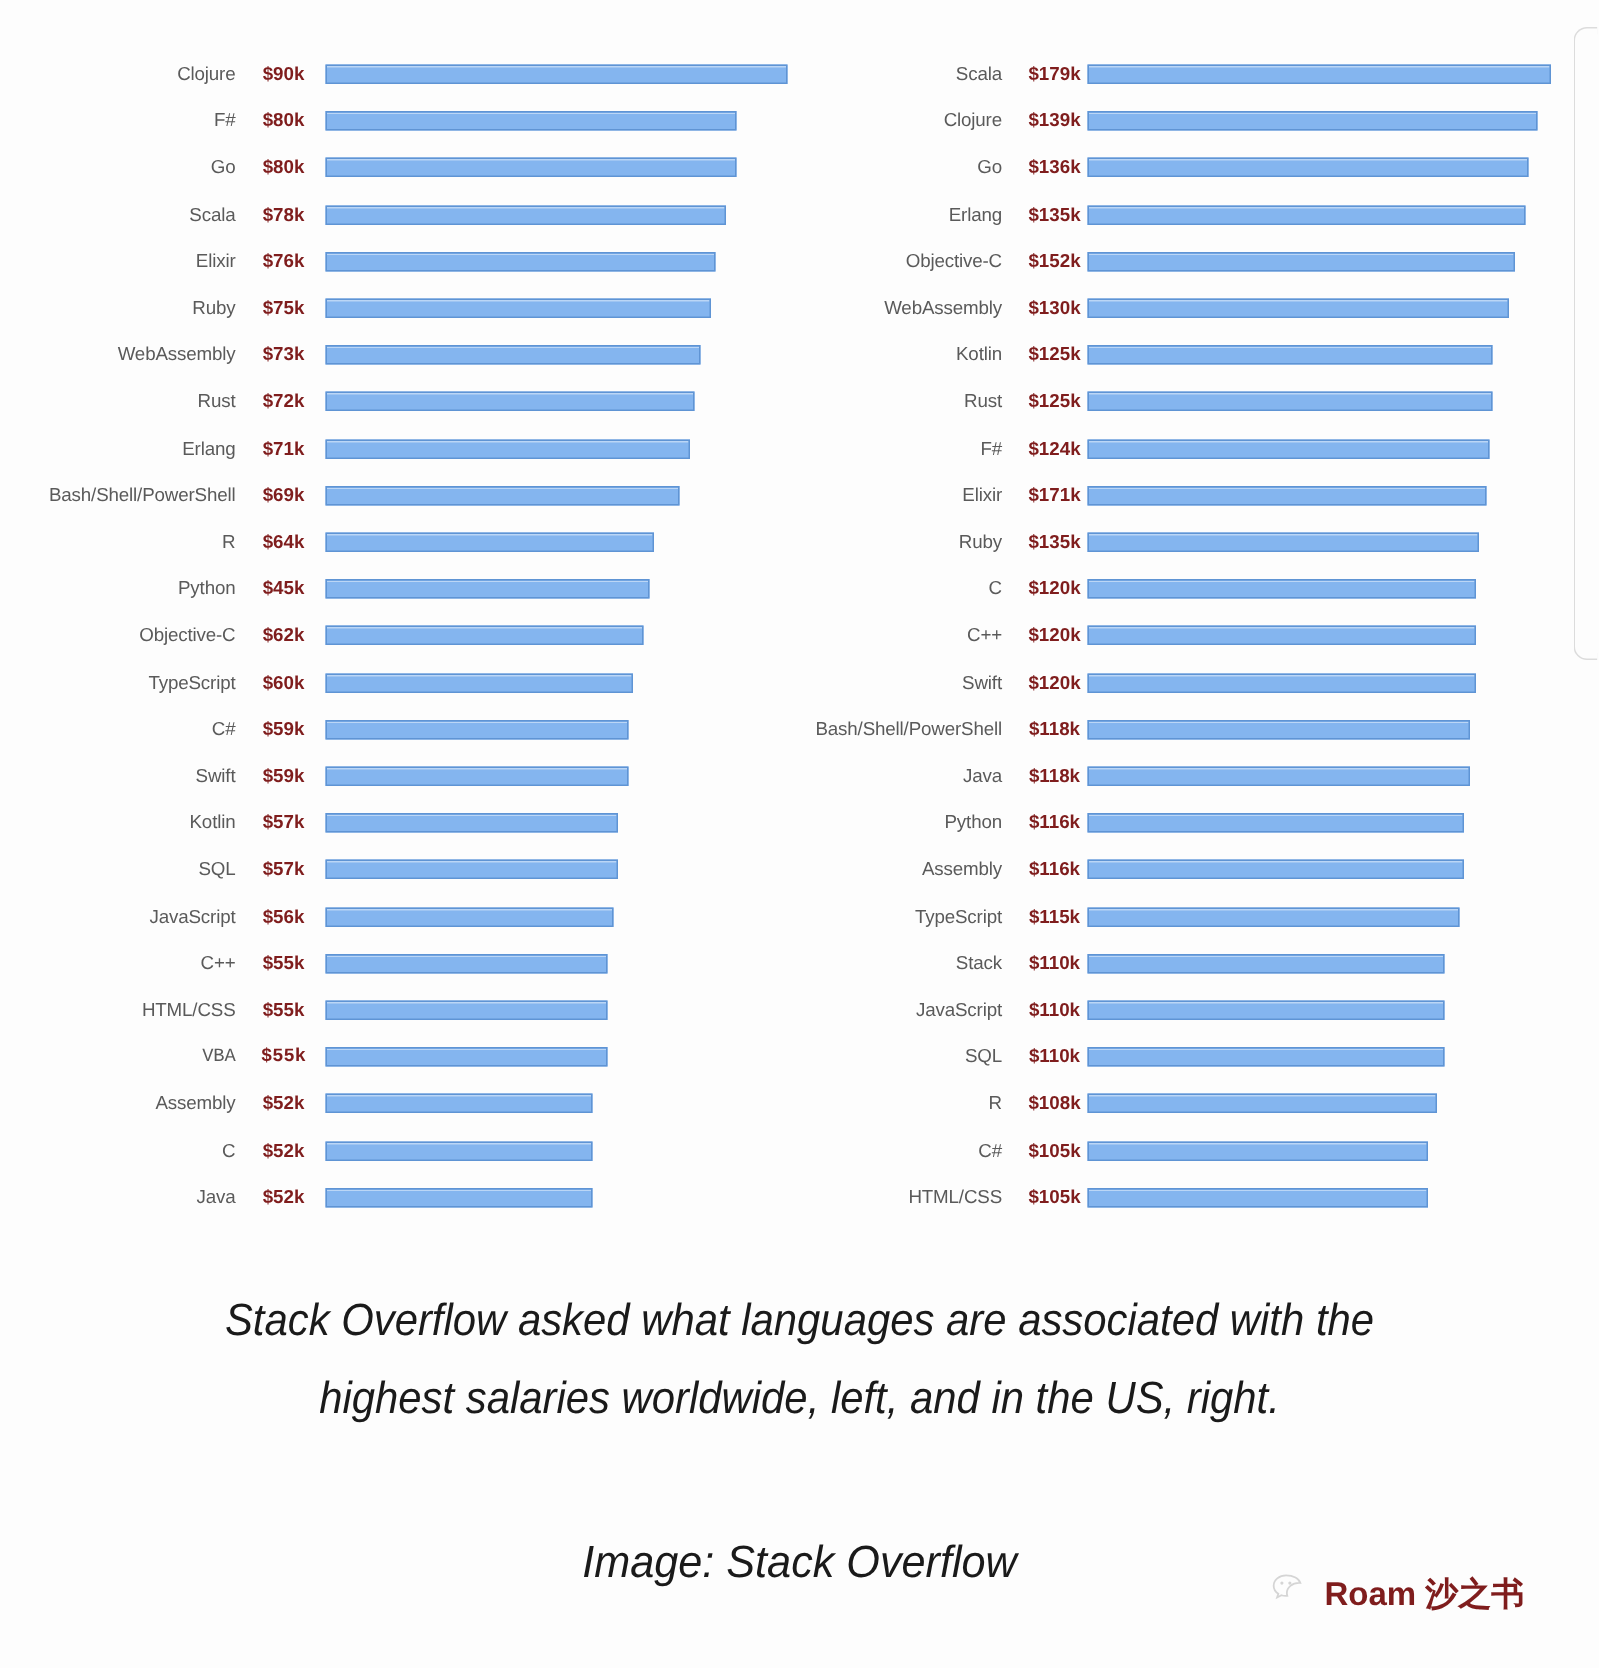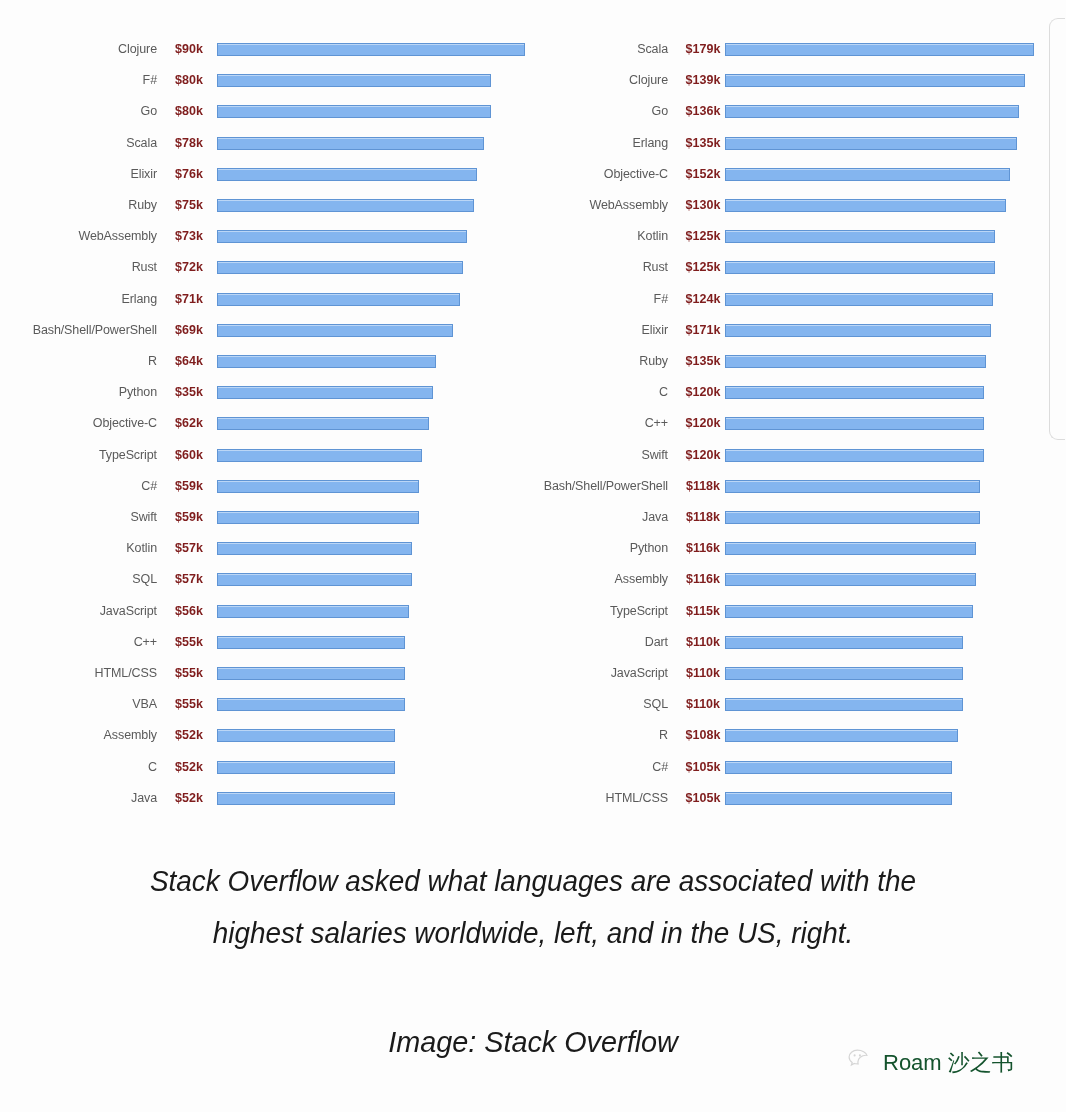--- a/index.html
+++ b/index.html
@@ -124,21 +124,21 @@
     position: absolute;
     left: 848px;
     top: 1048px;
     display: flex;
     align-items: center;
     gap: 9px;
     color: #d2d2d2;
     font-size: 22px;
     white-space: nowrap;
   }
-  #wechat-badge .badge-text { color: #14532d; }
+  #wechat-badge .badge-text { color: #7f1d1d; font-weight: bold; }
 </style>
 </head>
 <body>
 
 <div id="figure">
 
   <div class="panel left" id="panel-left">
       <div class="row" style="top: 39px;">
         <div class="lang-label">Clojure</div>
         <div class="value-label">$90k</div>
@@ -211,21 +211,21 @@
       </div>
       <div class="row" style="top: 351px;">
         <div class="lang-label">R</div>
         <div class="value-label">$64k</div>
         <div class="bar-track">
           <div class="bar" style="width: 219.022px;"></div>
         </div>
       </div>
       <div class="row" style="top: 382.2px;">
         <div class="lang-label">Python</div>
-        <div class="value-label">$35k</div>
+        <div class="value-label">$45k</div>
         <div class="bar-track">
           <div class="bar" style="width: 215.6px;"></div>
         </div>
       </div>
       <div class="row" style="top: 413.4px;">
         <div class="lang-label">Objective-C</div>
         <div class="value-label">$62k</div>
         <div class="bar-track">
           <div class="bar" style="width: 212.178px;"></div>
         </div>
@@ -279,21 +279,21 @@
           <div class="bar" style="width: 188.222px;"></div>
         </div>
       </div>
       <div class="row" style="top: 663px;">
         <div class="lang-label">HTML/CSS</div>
         <div class="value-label">$55k</div>
         <div class="bar-track">
           <div class="bar" style="width: 188.222px;"></div>
         </div>
       </div>
-      <div class="row" style="top: 694.2px;">
+      <div class="row" style="top: 694.2px; font-family: Liberation Mono, monospace;">
         <div class="lang-label">VBA</div>
         <div class="value-label">$55k</div>
         <div class="bar-track">
           <div class="bar" style="width: 188.222px;"></div>
         </div>
       </div>
       <div class="row" style="top: 725.4px;">
         <div class="lang-label">Assembly</div>
         <div class="value-label">$52k</div>
         <div class="bar-track">
@@ -443,21 +443,21 @@
         </div>
       </div>
       <div class="row" style="top: 600.6px;">
         <div class="lang-label">TypeScript</div>
         <div class="value-label">$115k</div>
         <div class="bar-track">
           <div class="bar" style="width: 248.497px;"></div>
         </div>
       </div>
       <div class="row" style="top: 631.8px;">
-        <div class="lang-label">Dart</div>
+        <div class="lang-label">Stack</div>
         <div class="value-label">$110k</div>
         <div class="bar-track">
           <div class="bar" style="width: 237.692px;"></div>
         </div>
       </div>
       <div class="row" style="top: 663px;">
         <div class="lang-label">JavaScript</div>
         <div class="value-label">$110k</div>
         <div class="bar-track">
           <div class="bar" style="width: 237.692px;"></div>

